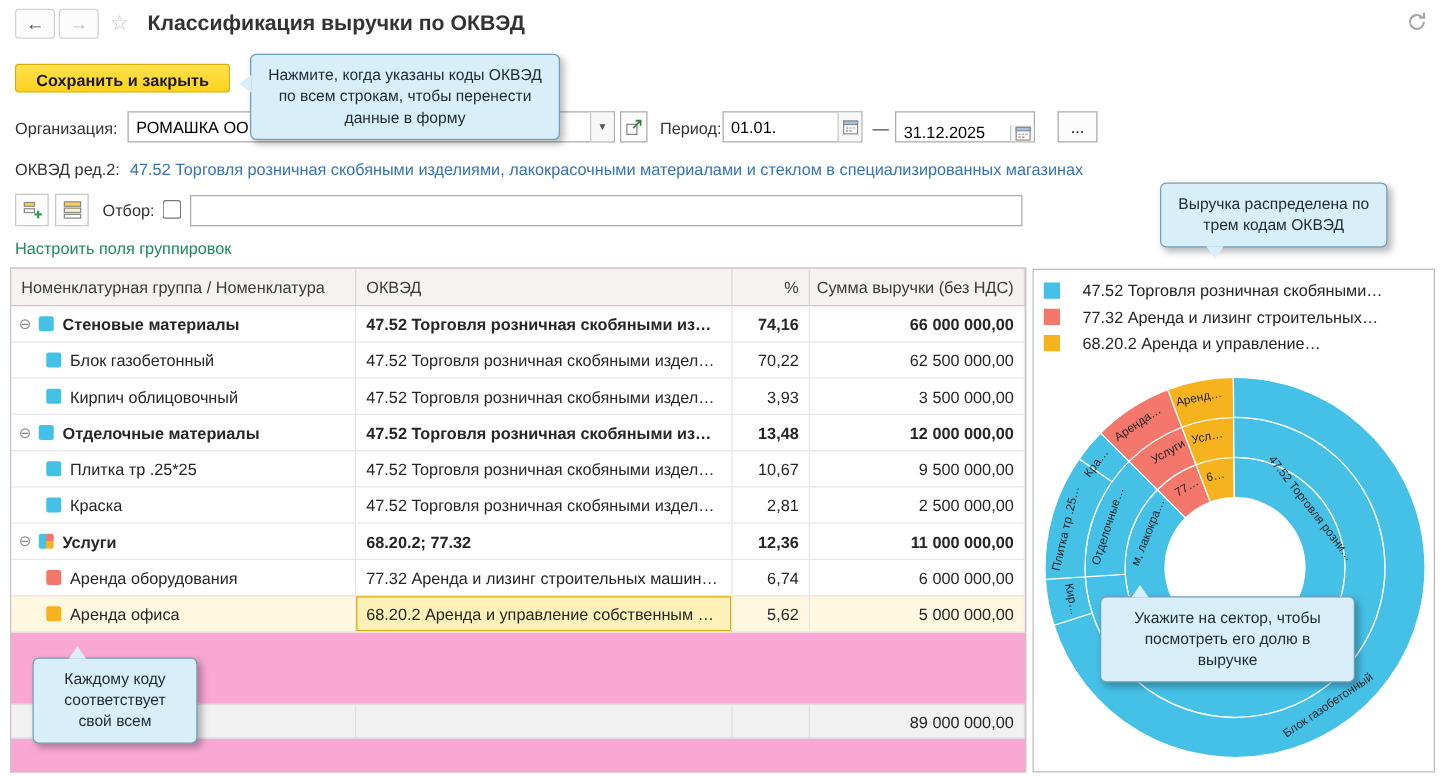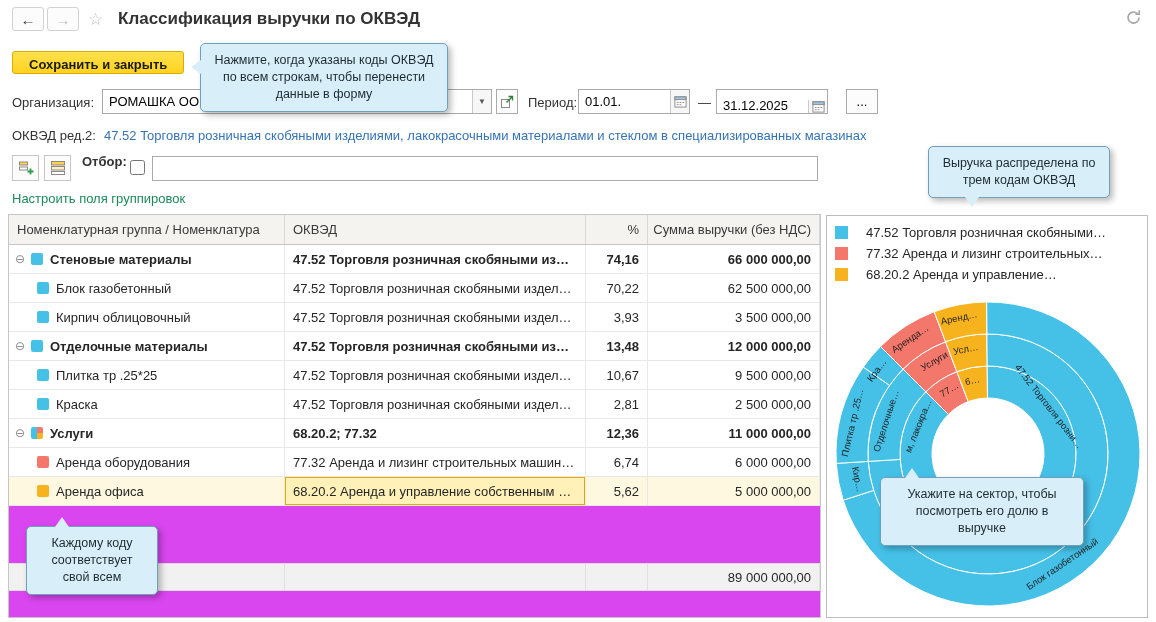--- a/index.html
+++ b/index.html
@@ -23,21 +23,21 @@
   
   .savebtn { position:absolute; left:12px; top:51px; height:23px; padding:5px 16px;
              background:linear-gradient(#FFE14D,#FFD21F); border:1px solid #D9AE00;
              border-radius:3px; font-weight:700; font-size:13px; color:#1A1A1A; }
 
   
   .lbl { position:absolute; color:#333; white-space:nowrap; }
   .org-lbl    { left:12px;  top:95px; }
   .period-lbl { left:528px; top:95px; }
   .okved-lbl  { left:12px;  top:128px; }
-  .filter-lbl { left:82px;  top:154px;font-weight:bold; }
+  .filter-lbl { left:82px;  top:161px; }
 
   .combo { position:absolute; display:flex; align-items:stretch; border:1px solid #ABABAB; background:#fff; height:25px; }
   .combo input { flex:1; min-width:0; border:0; outline:none; padding:0 6px; font:inherit; background:transparent; }
   .combo .dd, .combo .calbtn { width:19px; border-left:1px solid #C9C9C9; background:#F7F7F7;
         display:flex; align-items:center; justify-content:center; cursor:pointer; }
   .combo .dd span { font-size:8px; color:#555; }
   .org-combo { left:102px; top:89px; width:390px; }
   .openbtn { position:absolute; left:496px; top:89px; width:22px; height:25px; border:1px solid #ABABAB;
              background:#FCFCFC; display:flex; align-items:center; justify-content:center; padding:0; }
   .date1 { left:578px; top:89px; width:112px;gap:44px; }
@@ -51,21 +51,21 @@
 
   .iconbtn { position:absolute; top:155px; width:27px; height:26px; border:1px solid #C6C6C6; background:#FCFCFC;
              display:flex; align-items:center; justify-content:center; padding:0; }
   .ib1 { left:12px; } .ib2 { left:44px; }
   .filter-chk { position:absolute; left:130px; top:160px; width:15px; height:15px; cursor:pointer; }
   .filter-input { position:absolute; left:152px; top:156px; width:666px; height:25px;
                   border:1px solid #ABABAB; padding:0 6px; font:inherit; outline:none; }
 
   
   .table { position:absolute; left:8px; top:214px; width:813px; height:404px;
-           border:1px solid #C6C6C6; background:#d946ef; display:flex; flex-direction:column; }
+           border:1px solid #C6C6C6; background:#f9a8d4; display:flex; flex-direction:column; }
   .grid-row { display:grid; grid-template-columns:276px 301px 62px 172px; }
   .thead { background:#F5F3F0; border-bottom:1px solid #C6C6C6; height:30px; flex:0 0 30px; }
   .th { display:flex; align-items:center; padding:0 8px; color:#3A3A3A;
         border-right:1px solid #D8D8D8; overflow:hidden; white-space:nowrap; }
   .tbody { flex:0 0 261px; }
   .trow { height:29px; border-bottom:1px solid #E8E8E8; background:#fff; cursor:default; }
   .trow.group { font-weight:700; }
   .trow.selected { background:#FFF8E0; }
   .cell { display:flex; align-items:center; padding:0 8px; border-right:1px solid #E8E8E8;
           overflow:hidden; white-space:nowrap; }

